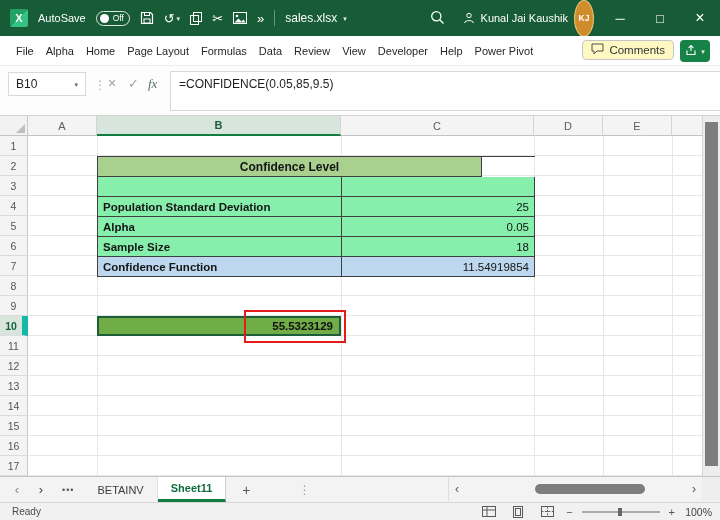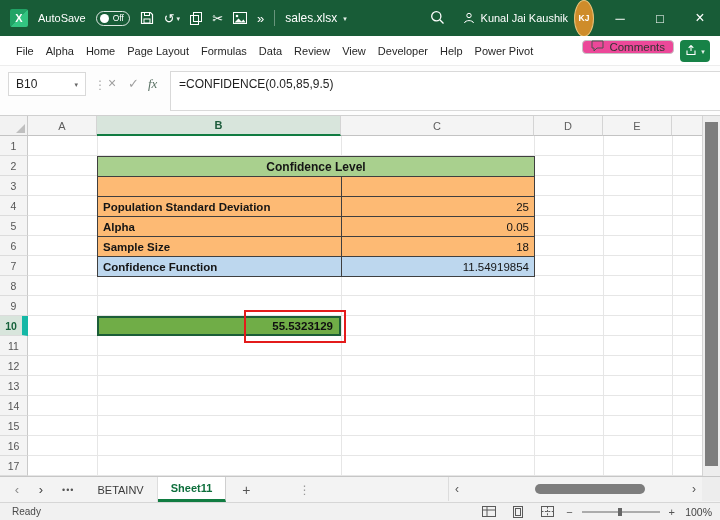--- a/index.html
+++ b/index.html
@@ -26,21 +26,21 @@
   .avatar{width:20px;height:37px;border-radius:50%;background:#CE8C2A;display:flex;align-items:center;justify-content:center;
           font-size:8.5px;font-weight:bold;color:#fff;border:1px solid #E7C27A;}
   .winbtns{position:absolute;right:0;top:0;height:36px;display:flex;}
   .winbtn{width:40px;height:36px;display:flex;align-items:center;justify-content:center;font-size:13px;color:#fff;}
   .winbtn.close{font-size:16px;}
 
   
   .menubar{position:absolute;top:36px;left:0;width:720px;height:30px;background:#fff;display:flex;align-items:center;
            gap:12px;padding-left:16px;font-size:11px;color:#262626;border-bottom:1px solid #EDEDED;}
   .menu-tab{cursor:default;white-space:nowrap;}
-  .comments-pill{position:absolute;right:46px;top:4px;height:14px;border:1px solid #C5C5C5;border-radius:4px;background:#ec4899;
+  .comments-pill{position:absolute;right:46px;top:4px;height:20px;border:1px solid #C5C5C5;border-radius:4px;background:#fef9c3;
                  display:flex;align-items:center;gap:5px;padding:0 8px;font-size:11.5px;color:#333;}
   .share-btn{position:absolute;right:10px;top:4px;width:30px;height:22px;background:#178247;border-radius:4px;
              display:flex;align-items:center;justify-content:center;gap:2px;}
 
   
   .formulabar{position:absolute;top:66px;left:0;width:720px;height:50px;background:#FDFDFD;border-bottom:1px solid #D0D0D0;}
   .namebox{position:absolute;left:8px;top:6px;width:78px;height:24px;border:1px solid #D9D9D9;background:#fff;
            display:flex;align-items:center;padding:0 7px;font-size:12px;color:#1f1f1f;}
   .namebox .caret{margin-left:auto;color:#666;}
   .fb-sep{position:absolute;left:94px;top:12px;color:#A8A8A8;font-size:12px;}
@@ -66,24 +66,24 @@
 
   .gridbody{position:absolute;top:136px;left:28px;width:674px;height:340px;
             background:repeating-linear-gradient(to bottom,#fff 0px,#fff 19px,#E6E6E6 19px,#E6E6E6 20px);}
   .vline{position:absolute;top:136px;width:1px;height:340px;background:#E6E6E6;z-index:1;}
 
   
   .xl-table{position:absolute;left:97px;top:156px;width:438px;border-left:1px solid #3F3F3F;border-top:1px solid #3F3F3F;z-index:2;}
   .xl-row{display:flex;height:20px;}
   .xl-cell{border-right:1px solid #3F3F3F;border-bottom:1px solid #3F3F3F;font-size:11.5px;color:#151515;
            display:flex;align-items:center;padding:0 5px;overflow:hidden;white-space:nowrap;}
-  .xl-title{width:437px;justify-content:center;font-weight:700;font-size:12px;background:#A9D08E;}
+  .xl-title{width:384px;justify-content:center;font-weight:700;font-size:12px;background:#A9D08E;}
   .xl-label{width:244px;font-weight:700;}
   .xl-value{width:193px;justify-content:flex-end;}
-  .bg-orange{background:#fdba74;}
+  .bg-orange{background:#86efac;}
   .bg-blue{background:#BDD7EE;}
 
   .result-cell{position:absolute;left:97px;top:316px;width:244px;height:20px;background:#70AD47;border:2px solid #1B5E38;
                display:flex;align-items:center;justify-content:flex-end;padding:0 6px;font-size:11.5px;font-weight:600;color:#101010;z-index:3;}
   .annotation{position:absolute;left:244px;top:310px;width:102px;height:33px;border:2.5px solid #E31B1B;z-index:6;background:transparent;}
 
   
   .vscroll{position:absolute;left:702px;top:116px;width:18px;height:360px;background:#EDEDED;border-left:1px solid #D4D4D4;}
   .vthumb{position:absolute;left:2px;top:6px;width:13px;height:344px;background:#7D7D7D;}
 

